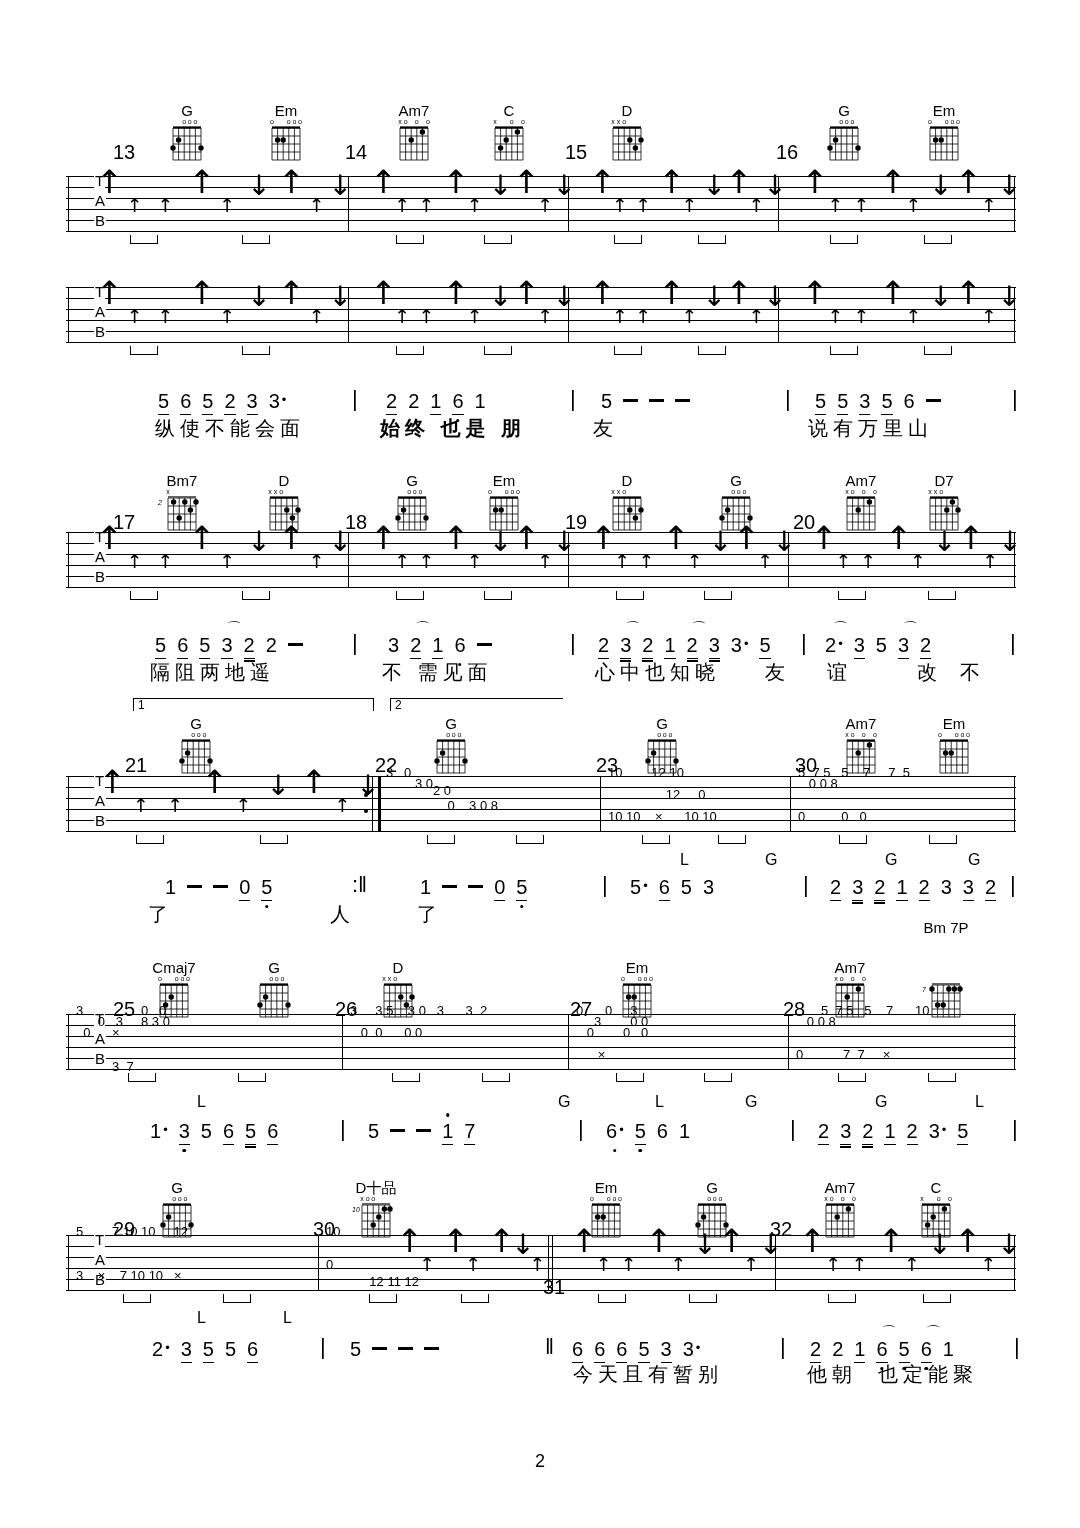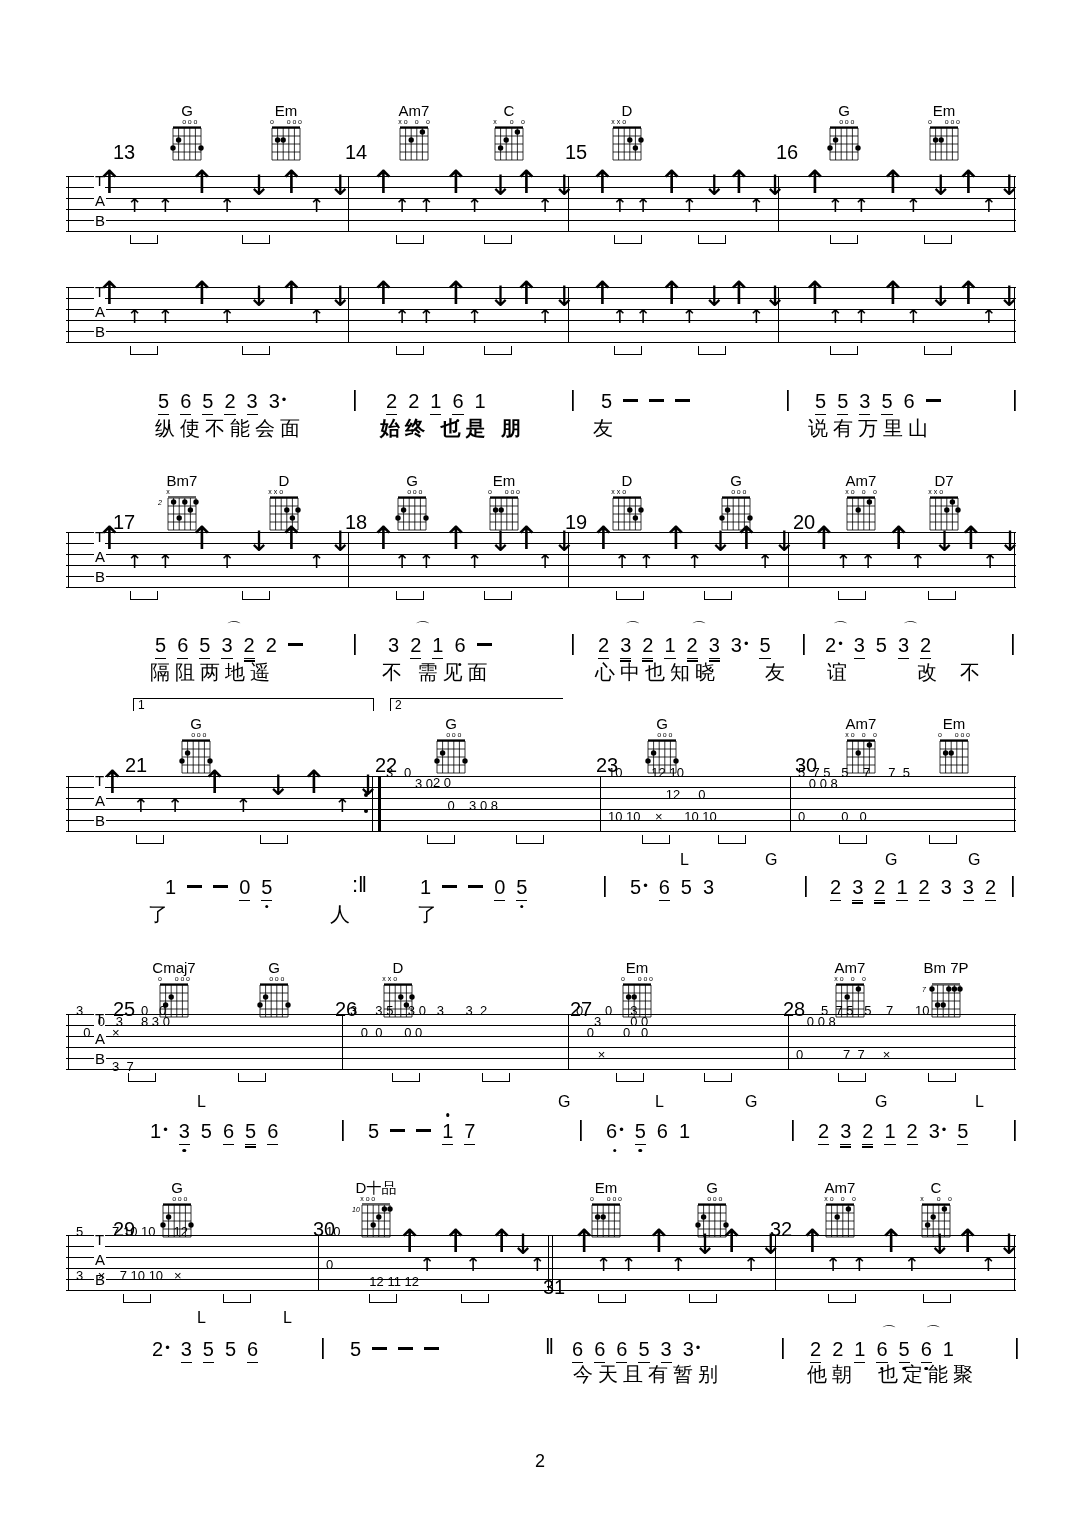--- a/index.html
+++ b/index.html
@@ -781,21 +781,21 @@
       <div class="ar t" style="left: 135.3px;">↑</div>
       <div class="ar s" style="left: 169.4px;">↑</div>
       <div class="ar d" style="left: 200.4px;">↓</div>
       <div class="ar t" style="left: 234.5px;">↑</div>
       <div class="ar s" style="left: 268.6px;">↑</div>
       <div class="ar d" style="left: 290.3px;">↓</div>
       <div class="beam" style="left: 70.2px; top: 59px;"></div>
       <div class="beam" style="left: 194.2px; top: 59px;"></div>
       <div class="tr" style="left: 320px; top: -10px;">3   0</div>
       <div class="tr" style="left: 320px; top: 1px;">        3 0</div>
-      <div class="tr" style="left: 320px; top: 0;">             2 0</div>
+      <div class="tr" style="left: 320px; top: 8px;">             2 0</div>
       <div class="tr" style="left: 320px; top: 23px;">                 0    3 0 8</div>
       <div class="beam" style="left: 360.84px; top: 59px;"></div>
       <div class="beam" style="left: 449.64px; top: 59px;"></div>
       <div class="tr" style="left: 542px; top: -10px;">10        12 10</div>
       <div class="tr" style="left: 542px; top: 12px;">                12     0</div>
       <div class="tr" style="left: 542px; top: 34px;">10 10    ×      10 10</div>
       <div class="beam" style="left: 575.8px; top: 59px;"></div>
       <div class="beam" style="left: 651.8px; top: 59px;"></div>
       <div class="tr" style="left: 732px; top: -10px;">5  7 5   5    7     7  5</div>
       <div class="tr" style="left: 732px; top: 1px;">   0 0 8</div>
@@ -950,21 +950,21 @@
         <line x1="10" x2="38" y1="43" y2="43" stroke="#000" stroke-width="0.8"></line>
         <line x1="10" x2="10" y1="11" y2="43" stroke="#000" stroke-width="0.8"></line>
         <line x1="15.6" x2="15.6" y1="11" y2="43" stroke="#000" stroke-width="0.8"></line>
         <line x1="21.2" x2="21.2" y1="11" y2="43" stroke="#000" stroke-width="0.8"></line>
         <line x1="26.799999999999997" x2="26.799999999999997" y1="11" y2="43" stroke="#000" stroke-width="0.8"></line>
         <line x1="32.4" x2="32.4" y1="11" y2="43" stroke="#000" stroke-width="0.8"></line>
         <line x1="38" x2="38" y1="11" y2="43" stroke="#000" stroke-width="0.8"></line>
         <circle cx="21.2" cy="23" r="2.7"></circle>
         <circle cx="32.4" cy="15" r="2.7"></circle>
       </svg></div>
-    <div class="cname" style="left: 914px; top: 960px;">Bm 7P</div>
+    <div class="cname" style="left: 914px; top: 920px;">Bm 7P</div>
     <div style="position: absolute; left: 922px; top: 974px;"><svg width="48" height="48">
         <text x="0" y="18" font-size="7" font-style="italic">7</text>
         <rect x="10" y="9.4" width="28" height="1"></rect>
         <line x1="10" x2="38" y1="11" y2="11" stroke="#000" stroke-width="0.8"></line>
         <line x1="10" x2="38" y1="19" y2="19" stroke="#000" stroke-width="0.8"></line>
         <line x1="10" x2="38" y1="27" y2="27" stroke="#000" stroke-width="0.8"></line>
         <line x1="10" x2="38" y1="35" y2="35" stroke="#000" stroke-width="0.8"></line>
         <line x1="10" x2="38" y1="43" y2="43" stroke="#000" stroke-width="0.8"></line>
         <line x1="10" x2="10" y1="11" y2="43" stroke="#000" stroke-width="0.8"></line>
         <line x1="15.6" x2="15.6" y1="11" y2="43" stroke="#000" stroke-width="0.8"></line>

